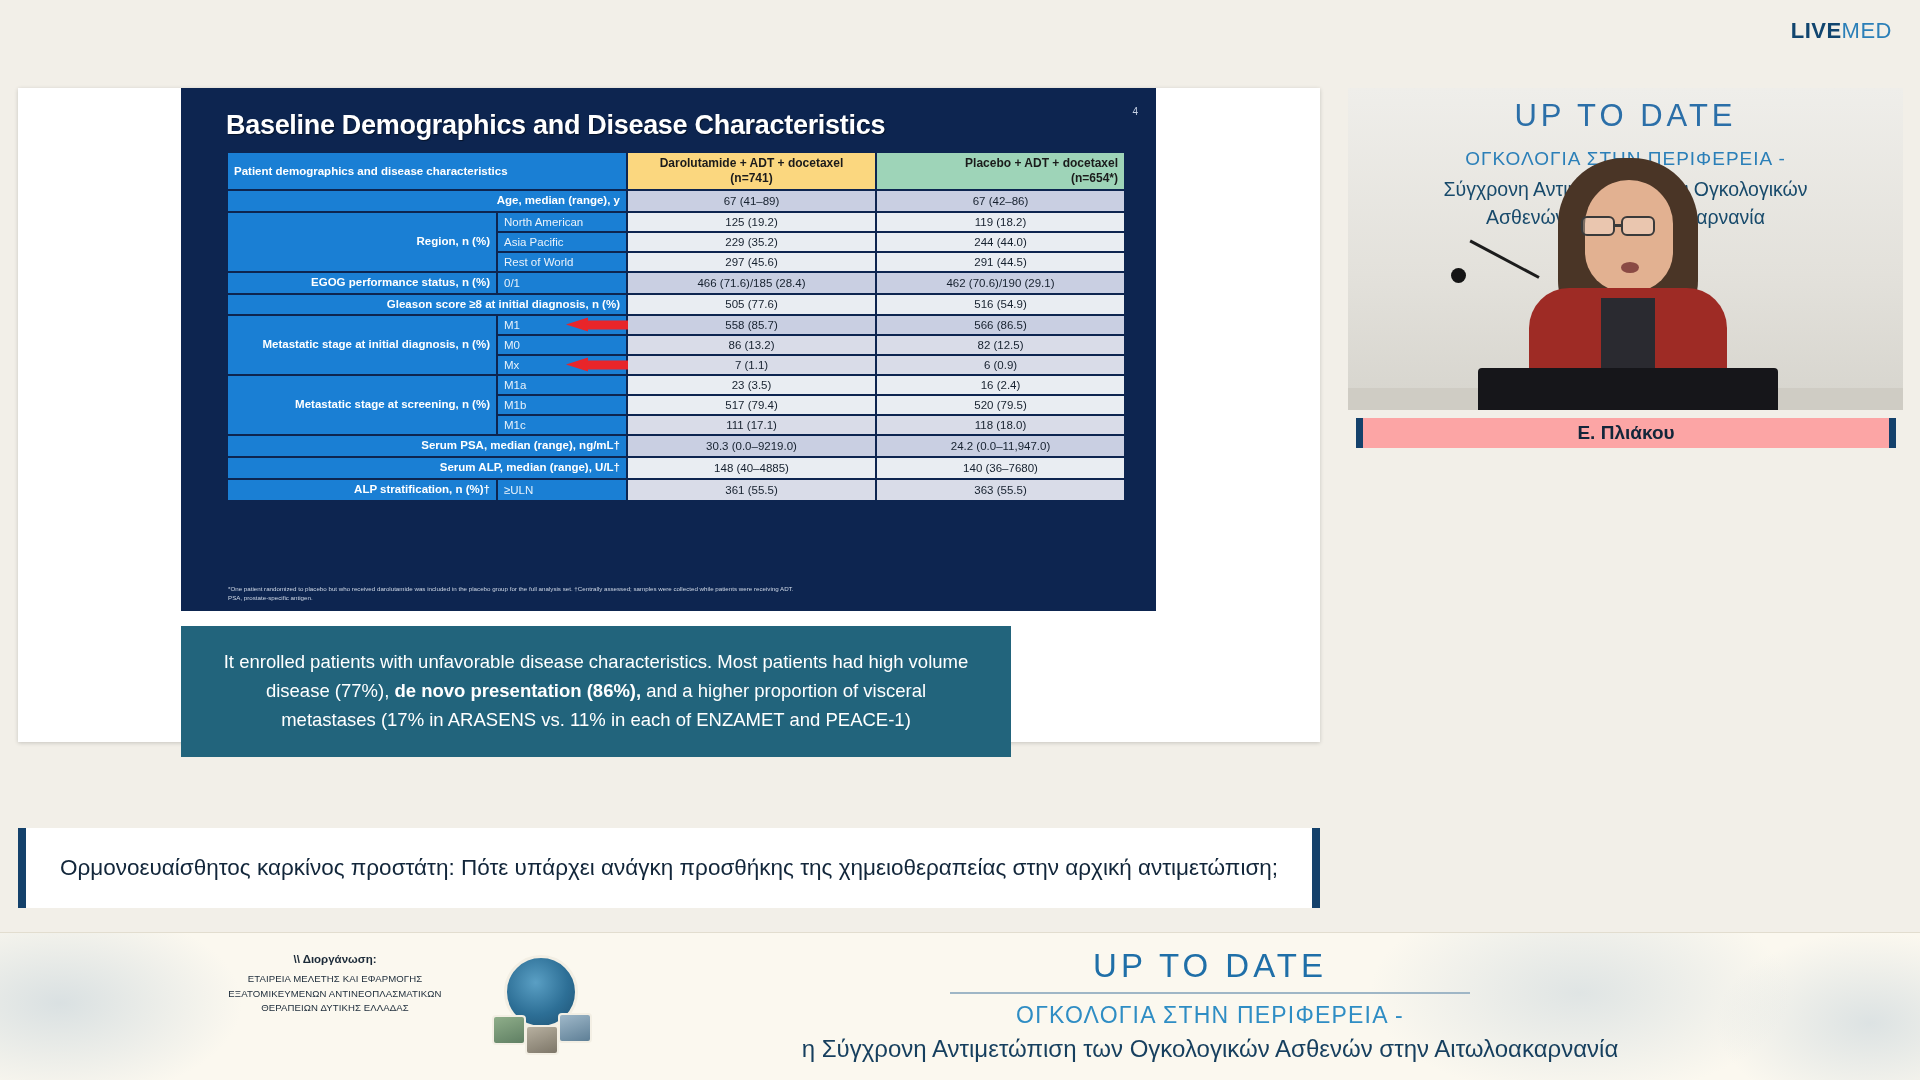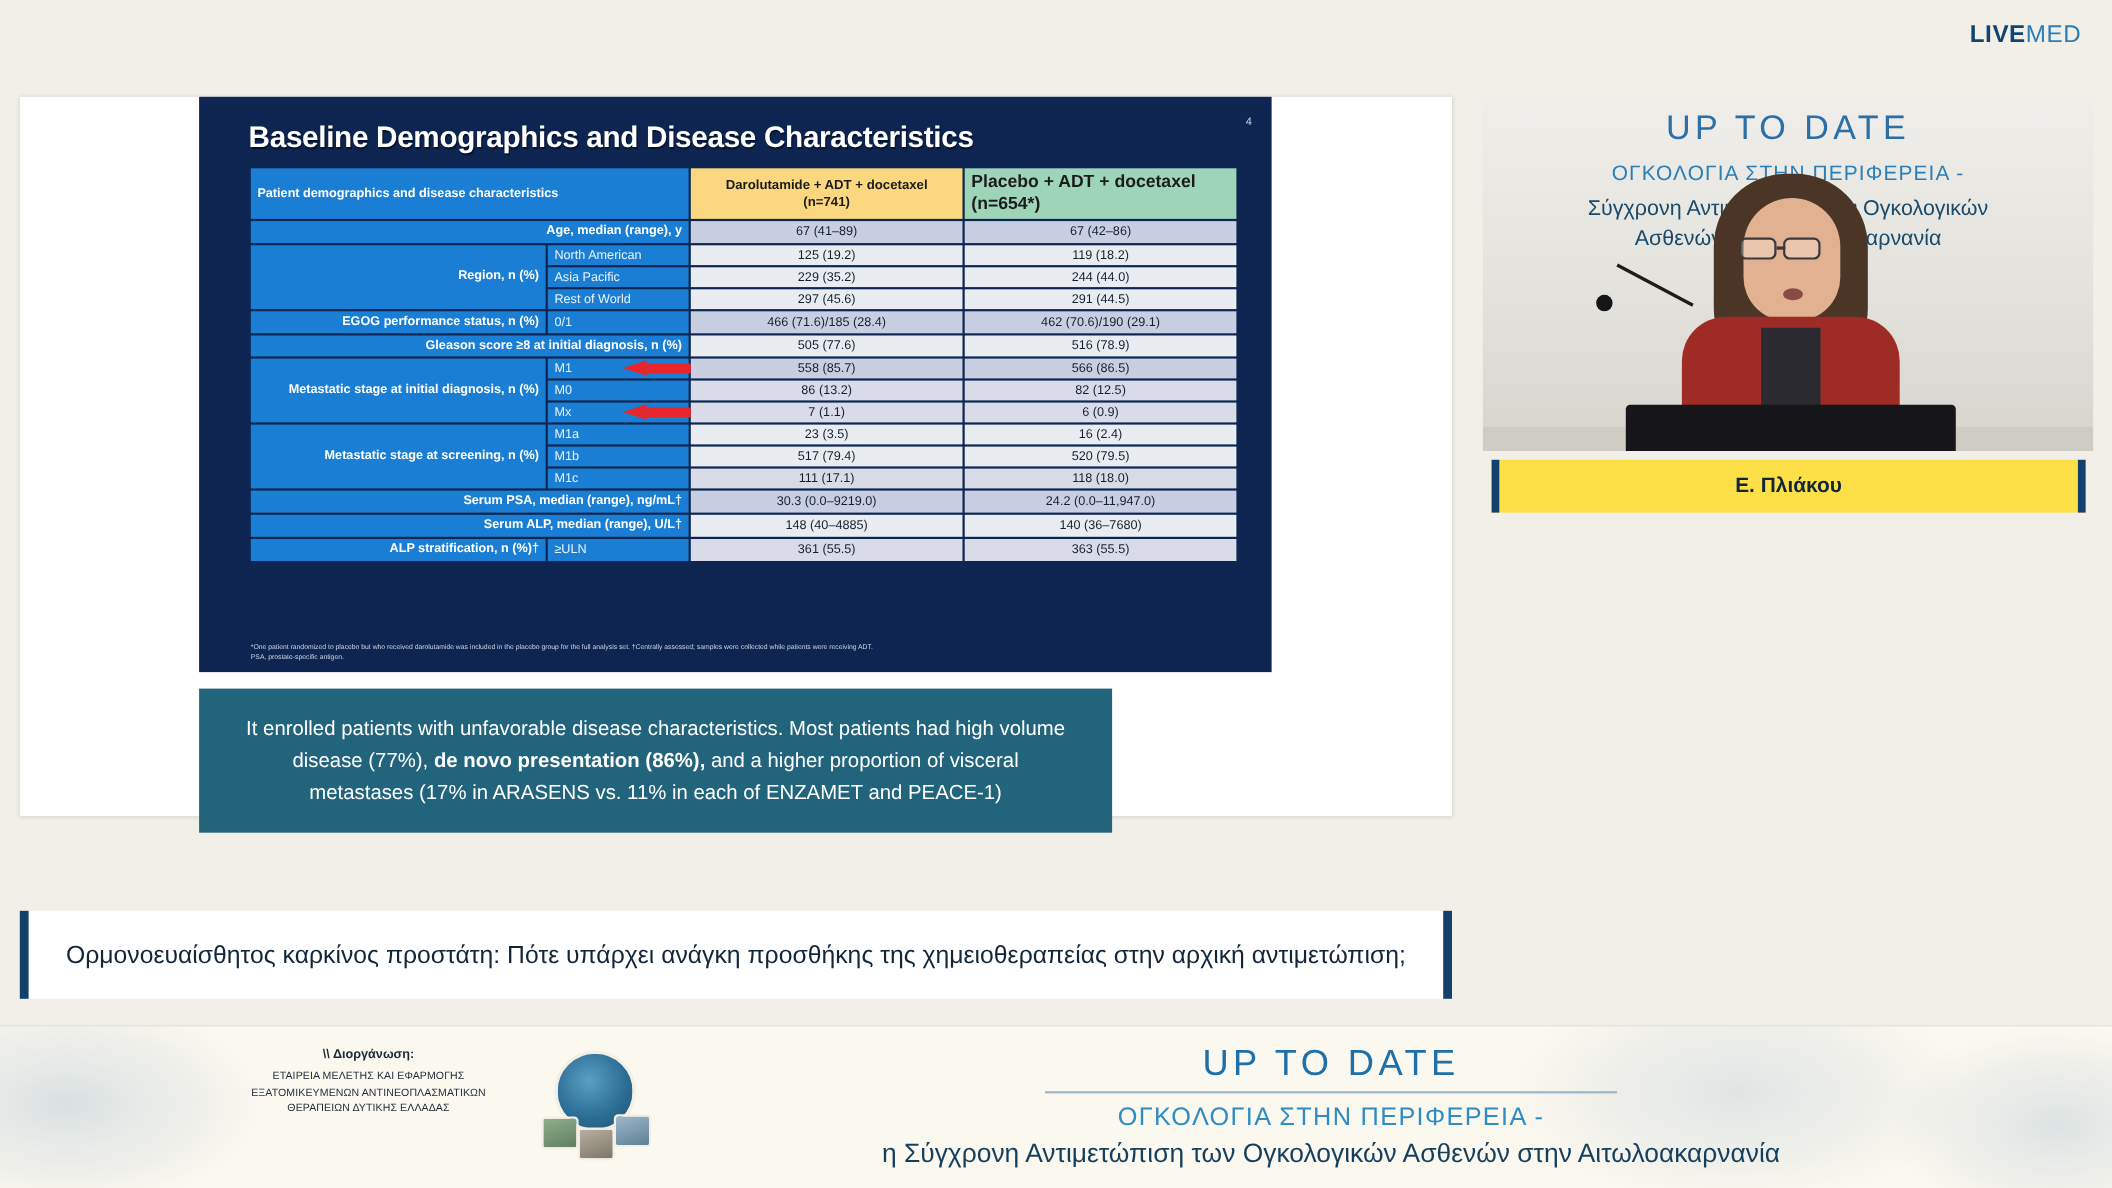--- a/index.html
+++ b/index.html
@@ -57,21 +57,21 @@
   th.hdr-left {
     background: #1a7fd4; color: #ffffff; font-weight: 700;
     text-align: left; font-size: 11.5px; margin-top: 48px;
   }
   th.hdr-drug {
     background: #fbd77f; color: #1b1b1b; font-weight: 700;
     text-align: center; font-size: 12px; line-height: 1.25;
   }
   th.hdr-plac {
     background: #9ed4b8; color: #1b1b1b; font-weight: 700;
-    text-align: left; font-size: 16px; line-height: 1.25;
+    text-align: right; font-size: 12px; line-height: 1.25;
   }
 
   td.lbl {
     background: #1a7fd4; color: #ffffff; font-weight: 700;
     text-align: right; line-height: 1.2;
   }
   td.sub {
     background: #1a7fd4; color: #e8f2fb; font-weight: 400;
     text-align: left; position: relative;
   }
@@ -201,22 +201,22 @@
     position: absolute; left: 130px; bottom: 0; width: 300px; height: 42px;
     background: #16161a; border-radius: 4px 4px 0 0;
   }
   .podium {
     position: absolute; left: 0; bottom: 0; width: 555px; height: 22px;
     background: #cfccc4;
   }
 
   .name-plate {
     position: absolute; left: 1356px; top: 418px;
-    width: 540px; height: 48px;
-    background: #fde047;
+    width: 540px; height: 30px;
+    background: #fca5a5;
     border-left: 7px solid #14416b;
     border-right: 7px solid #14416b;
     display: flex; align-items: center; justify-content: center;
   }
   .name-plate span {
     font-size: 19px; font-weight: 700; color: #12263a;
   }
 
   
   .bottom-strip {
@@ -329,21 +329,21 @@
           </tr>
           <tr>
             <td class="lbl">EGOG performance status, n (%)</td>
             <td class="sub">0/1</td>
             <td class="val alt">466 (71.6)/185 (28.4)</td>
             <td class="val alt">462 (70.6)/190 (29.1)</td>
           </tr>
           <tr>
             <td class="lbl" colspan="2">Gleason score ≥8 at initial diagnosis, n (%)</td>
             <td class="val">505 (77.6)</td>
-            <td class="val">516 (78.9)</td>
+            <td class="val">516 (54.9)</td>
           </tr>
           <tr>
             <td class="lbl" rowspan="3">Metastatic stage at initial diagnosis, n (%)</td>
             <td class="sub">M1<span class="redarrow">
                 <span class="shaft"></span>
                 <span class="head"></span>
               </span></td>
             <td class="val alt">558 (85.7)</td>
             <td class="val alt">566 (86.5)</td>
           </tr>

